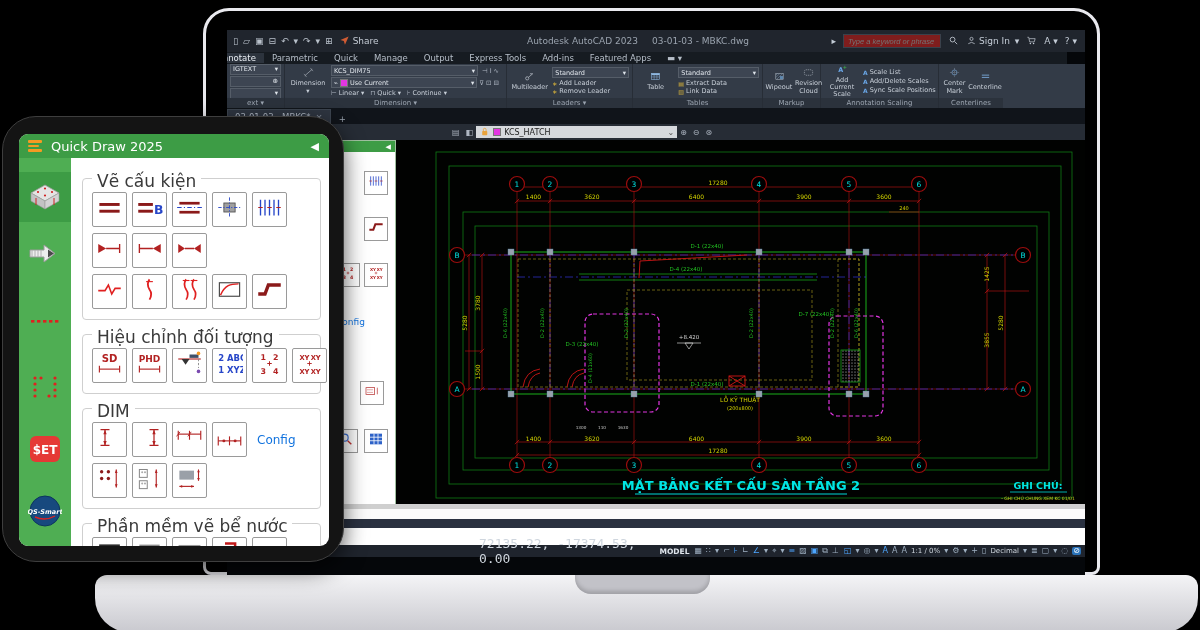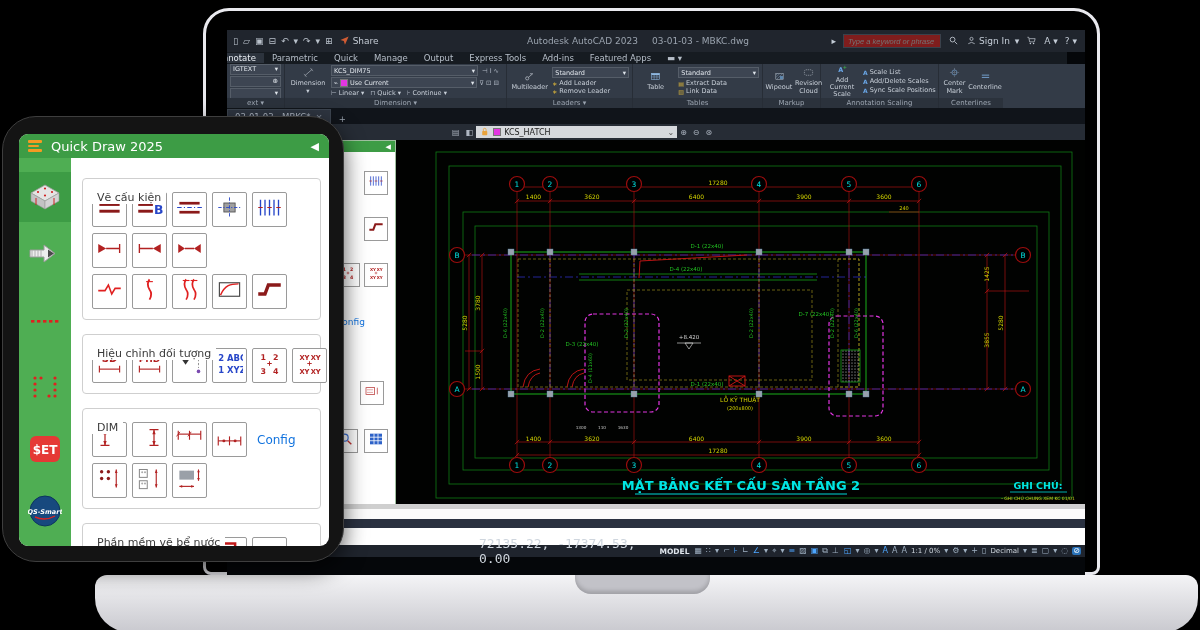--- a/index.html
+++ b/index.html
@@ -72,21 +72,21 @@
   .qd-menu i:nth-child(2){width:11px;}
   .qd-title{color:#fff;font-size:13px;margin-left:9px;}
   .qd-collapse{margin-left:auto;margin-right:10px;color:#fff;font-size:11px;}
   .qd-body{flex:1;display:flex;min-height:0;}
   .qd-side{width:52px;background:#4fae53;flex:none;display:flex;flex-direction:column;align-items:center;}
   .qd-sitem{width:52px;display:flex;justify-content:center;padding:6px 0;}
   .qd-sitem.active{background:#3d9c45;}
   .qd-sitem svg{width:34px;height:34px;}
   .qd-main{flex:1;padding:20px 8px 0 11px;overflow:hidden;}
   .qd-sec{position:relative;border:1px solid #cfcfcf;border-radius:4px;padding:13px 6px 4px 9px;margin-bottom:14px;}
-  .qd-sec-title{position:absolute;top:-8px;left:9px;background:#fff;padding:0 5px;font-size:11px;color:#3a3a3a;white-space:nowrap;margin-top:20px;}
+  .qd-sec-title{position:absolute;top:-8px;left:9px;background:#fff;padding:0 5px;font-size:17px;color:#3a3a3a;white-space:nowrap;}
   .qd-row{display:flex;gap:5px;margin-bottom:6px;align-items:center;}
   .qd-btn{width:33px;height:33px;border:1px solid #9a9a9a;border-radius:2px;background:#fff;display:flex;align-items:center;justify-content:center;flex:none;}
   .qd-btn svg{width:27px;height:27px;}
   .qd-config{color:#1273de;font-size:12px;margin-left:5px;}
 </style>
 </head>
 <body>
 
 <div class="laptop-base"></div>
 <div class="laptop-notch"></div>

